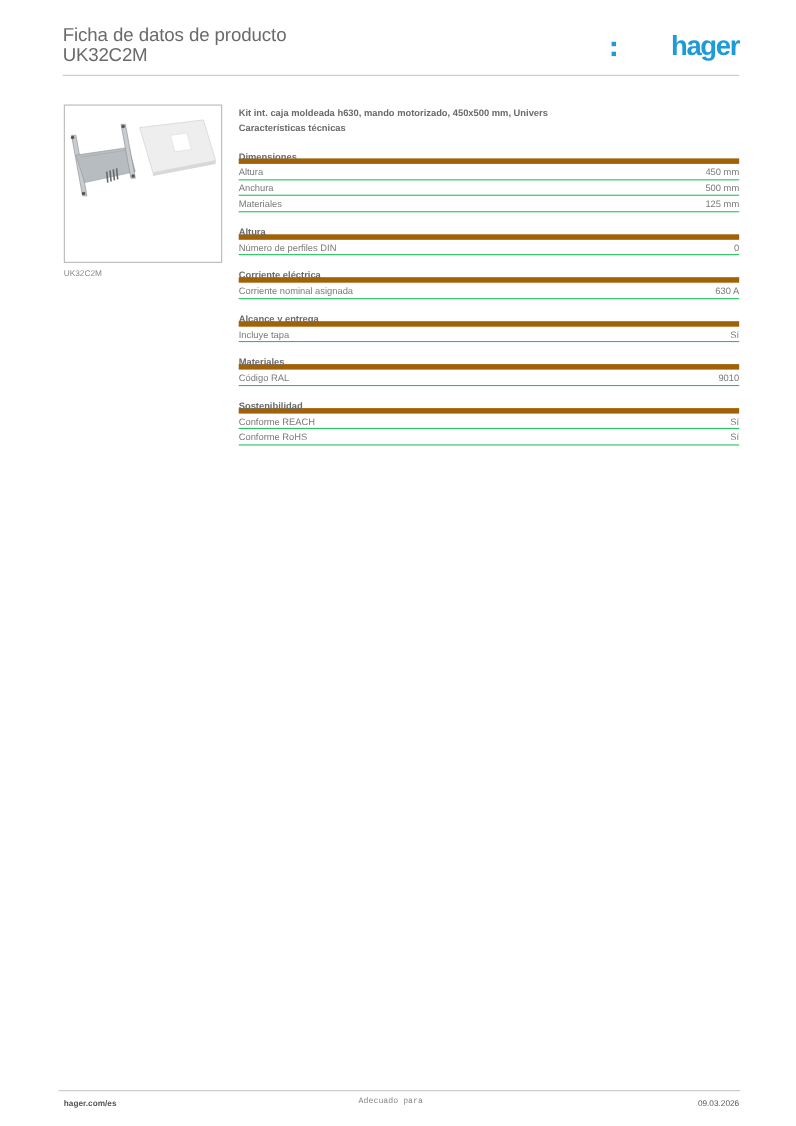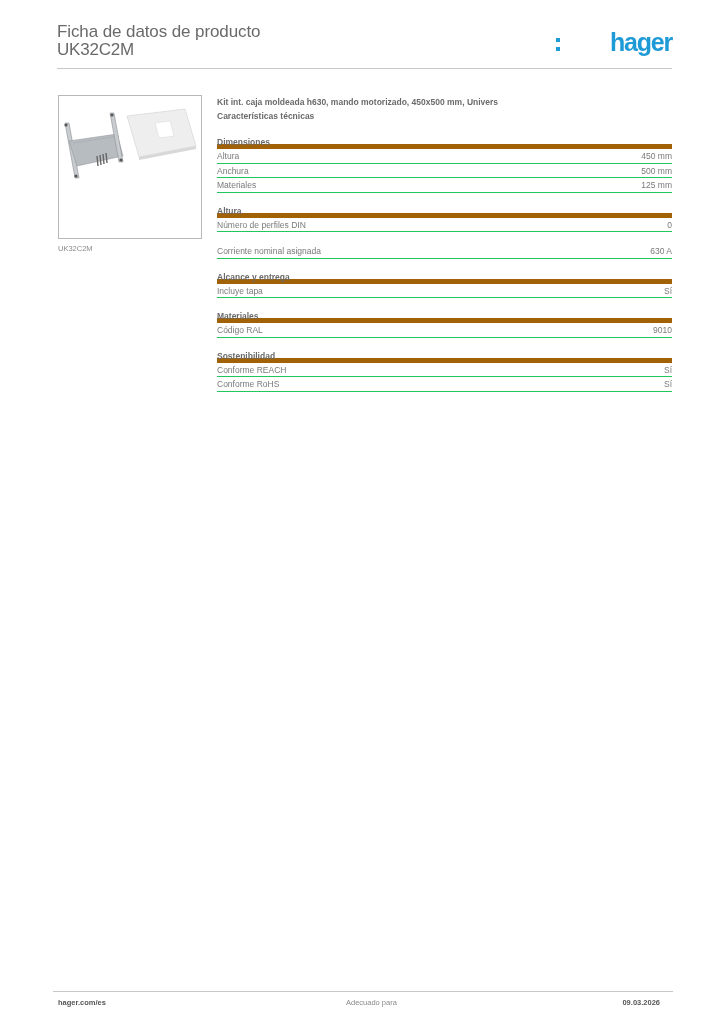--- a/index.html
+++ b/index.html
@@ -25,22 +25,22 @@
     .group { margin-top: 12px; }
     .group:first-of-type { margin-top: 12px; }
     .group-title { font-size: 8.5px; font-weight: bold; color: #6a6a6a; height: 13px; line-height: 12px; border-bottom: 5px solid #a16207; padding-bottom: 1px; }
     .row { display: flex; justify-content: space-between; height: 14.5px; line-height: 14px; font-size: 8.5px; color: #7a7a7a; border-bottom: 1px solid #22c55e; }
     .row .label { }
     .row .value { text-align: right; }
 
     .footer-rule { position: absolute; left: 53px; top: 991px; width: 620px; height: 1px; background: #c8c8c8; }
     .footer { position: absolute; left: 58px; top: 998px; width: 614px; height: 12px; font-size: 7.5px; }
     .footer-left { position: absolute; left: 0; top: 0; font-weight: bold; color: #555; }
-    .footer-center { position: absolute; left: 288px; top: 0; color: #8a8a8a; }
-    .footer-right { position: absolute; right: 12px; top: 0; font-weight: bold; color: #555; }
+    .footer-center { position: absolute; left: 268px; top: 0; color: #8a8a8a; font-family: Liberation Mono, monospace; }
+    .footer-right { position: absolute; right: 0; top: 0; font-weight: normal; color: #555; }
   </style>
 </head>
 <body>
 
 <div class="header">
   <div class="doc-title">Ficha de datos de producto</div>
   <div class="doc-code">UK32C2M</div>
   <div class="logo">
     <span class="logo-colon">
         <span></span>
@@ -102,20 +102,21 @@
 
   <div class="group">
     <div class="group-title">Altura</div>
     <div class="row">
       <span class="label">Número de perfiles DIN</span>
       <span class="value">0</span>
     </div>
   </div>
 
   <div class="group">
+    <div class="group-title">Corriente eléctrica</div>
     <div class="row">
       <span class="label">Corriente nominal asignada</span>
       <span class="value">630 A</span>
     </div>
   </div>
 
   <div class="group">
     <div class="group-title">Alcance y entrega</div>
     <div class="row">
       <span class="label">Incluye tapa</span>

